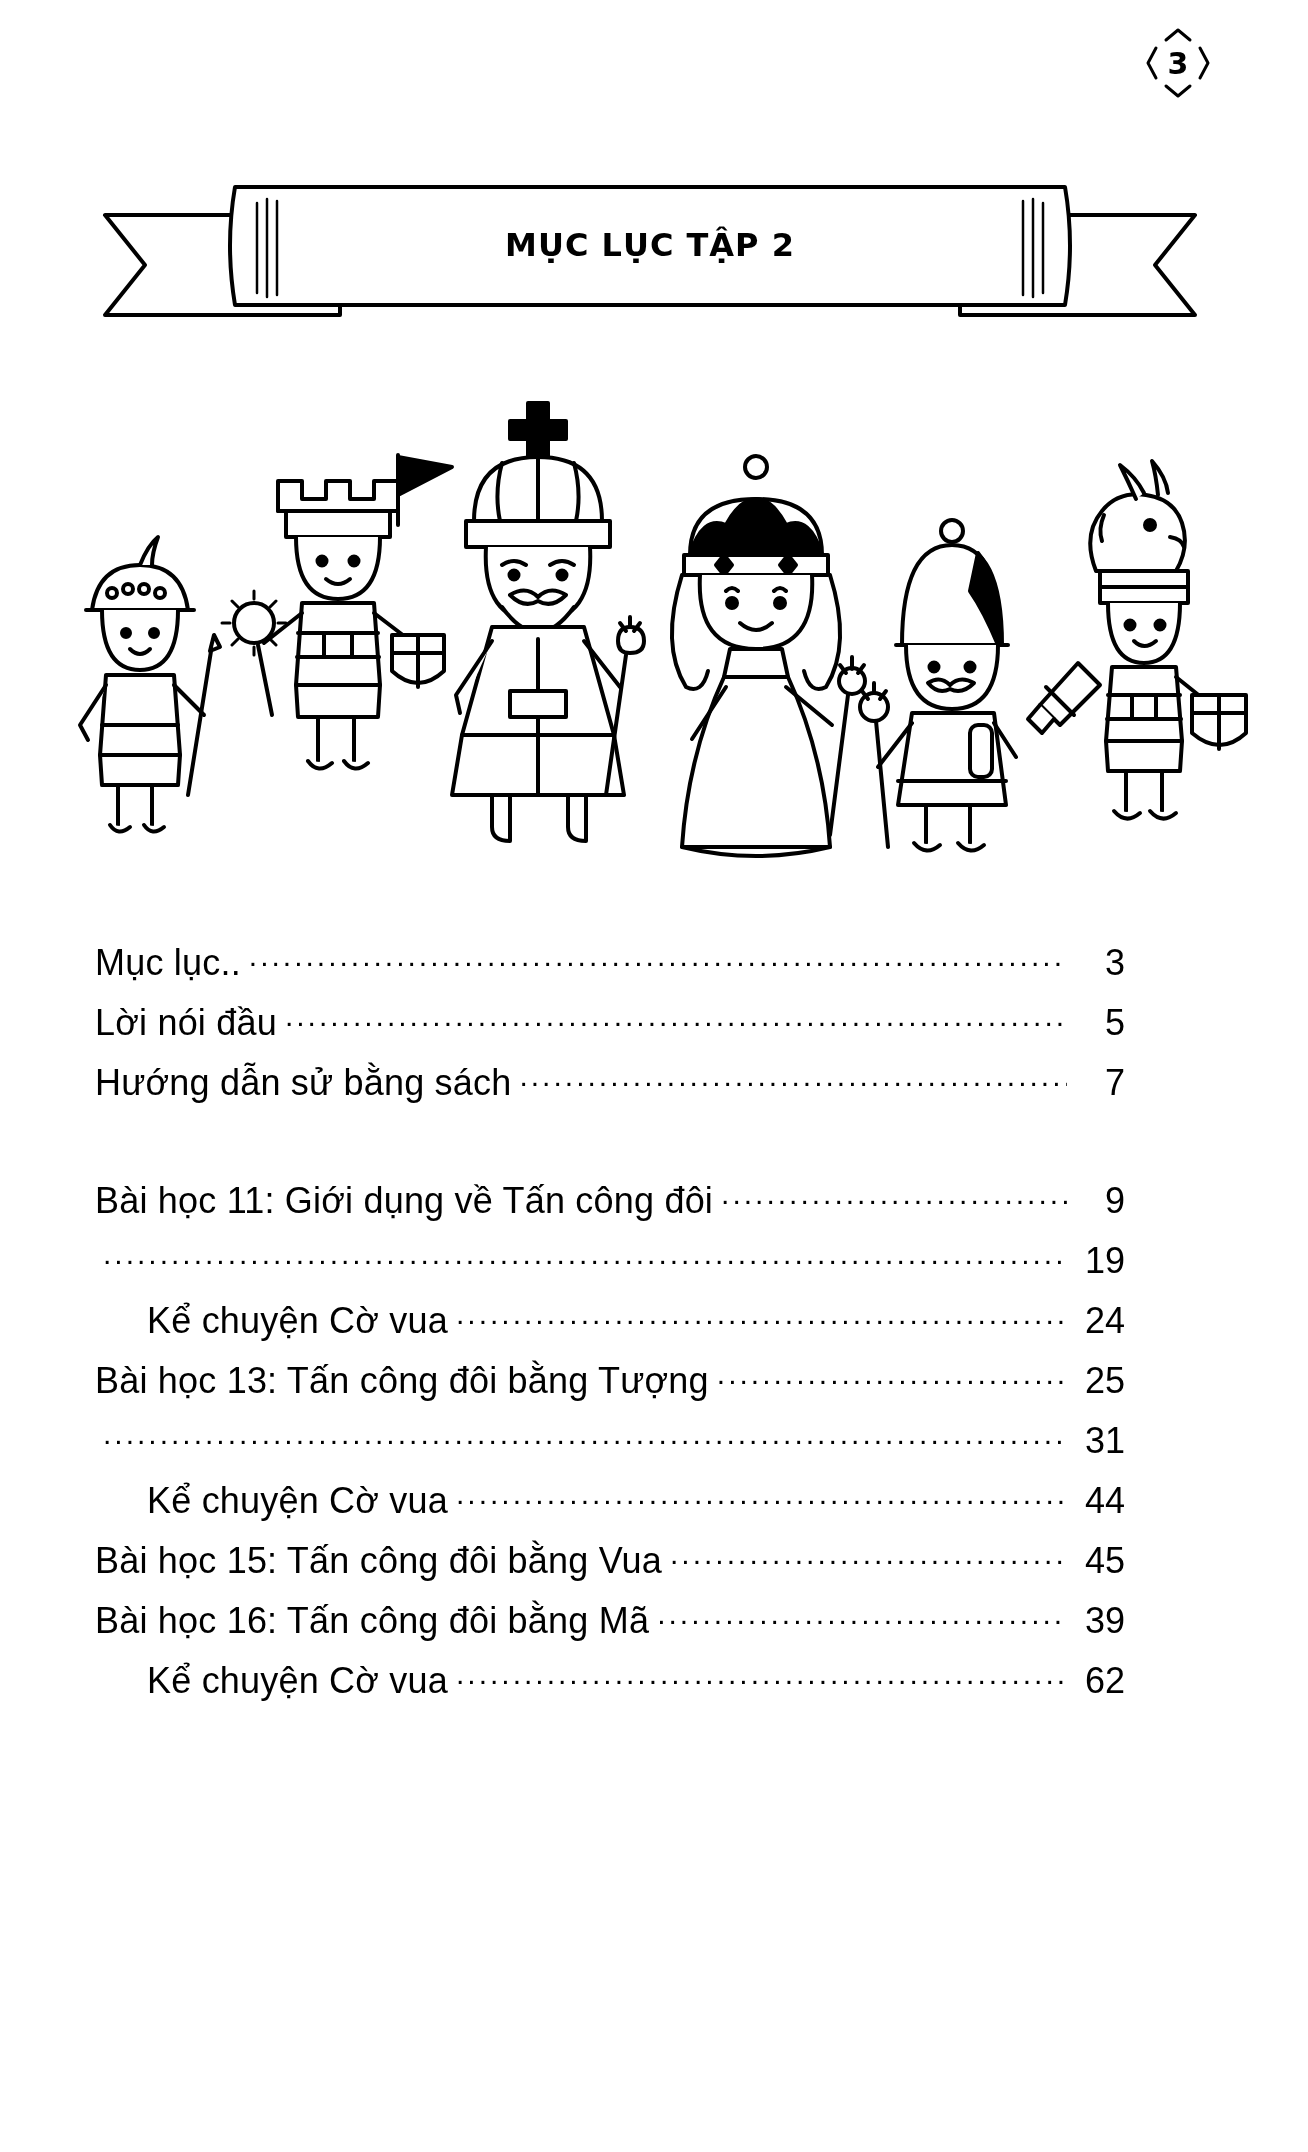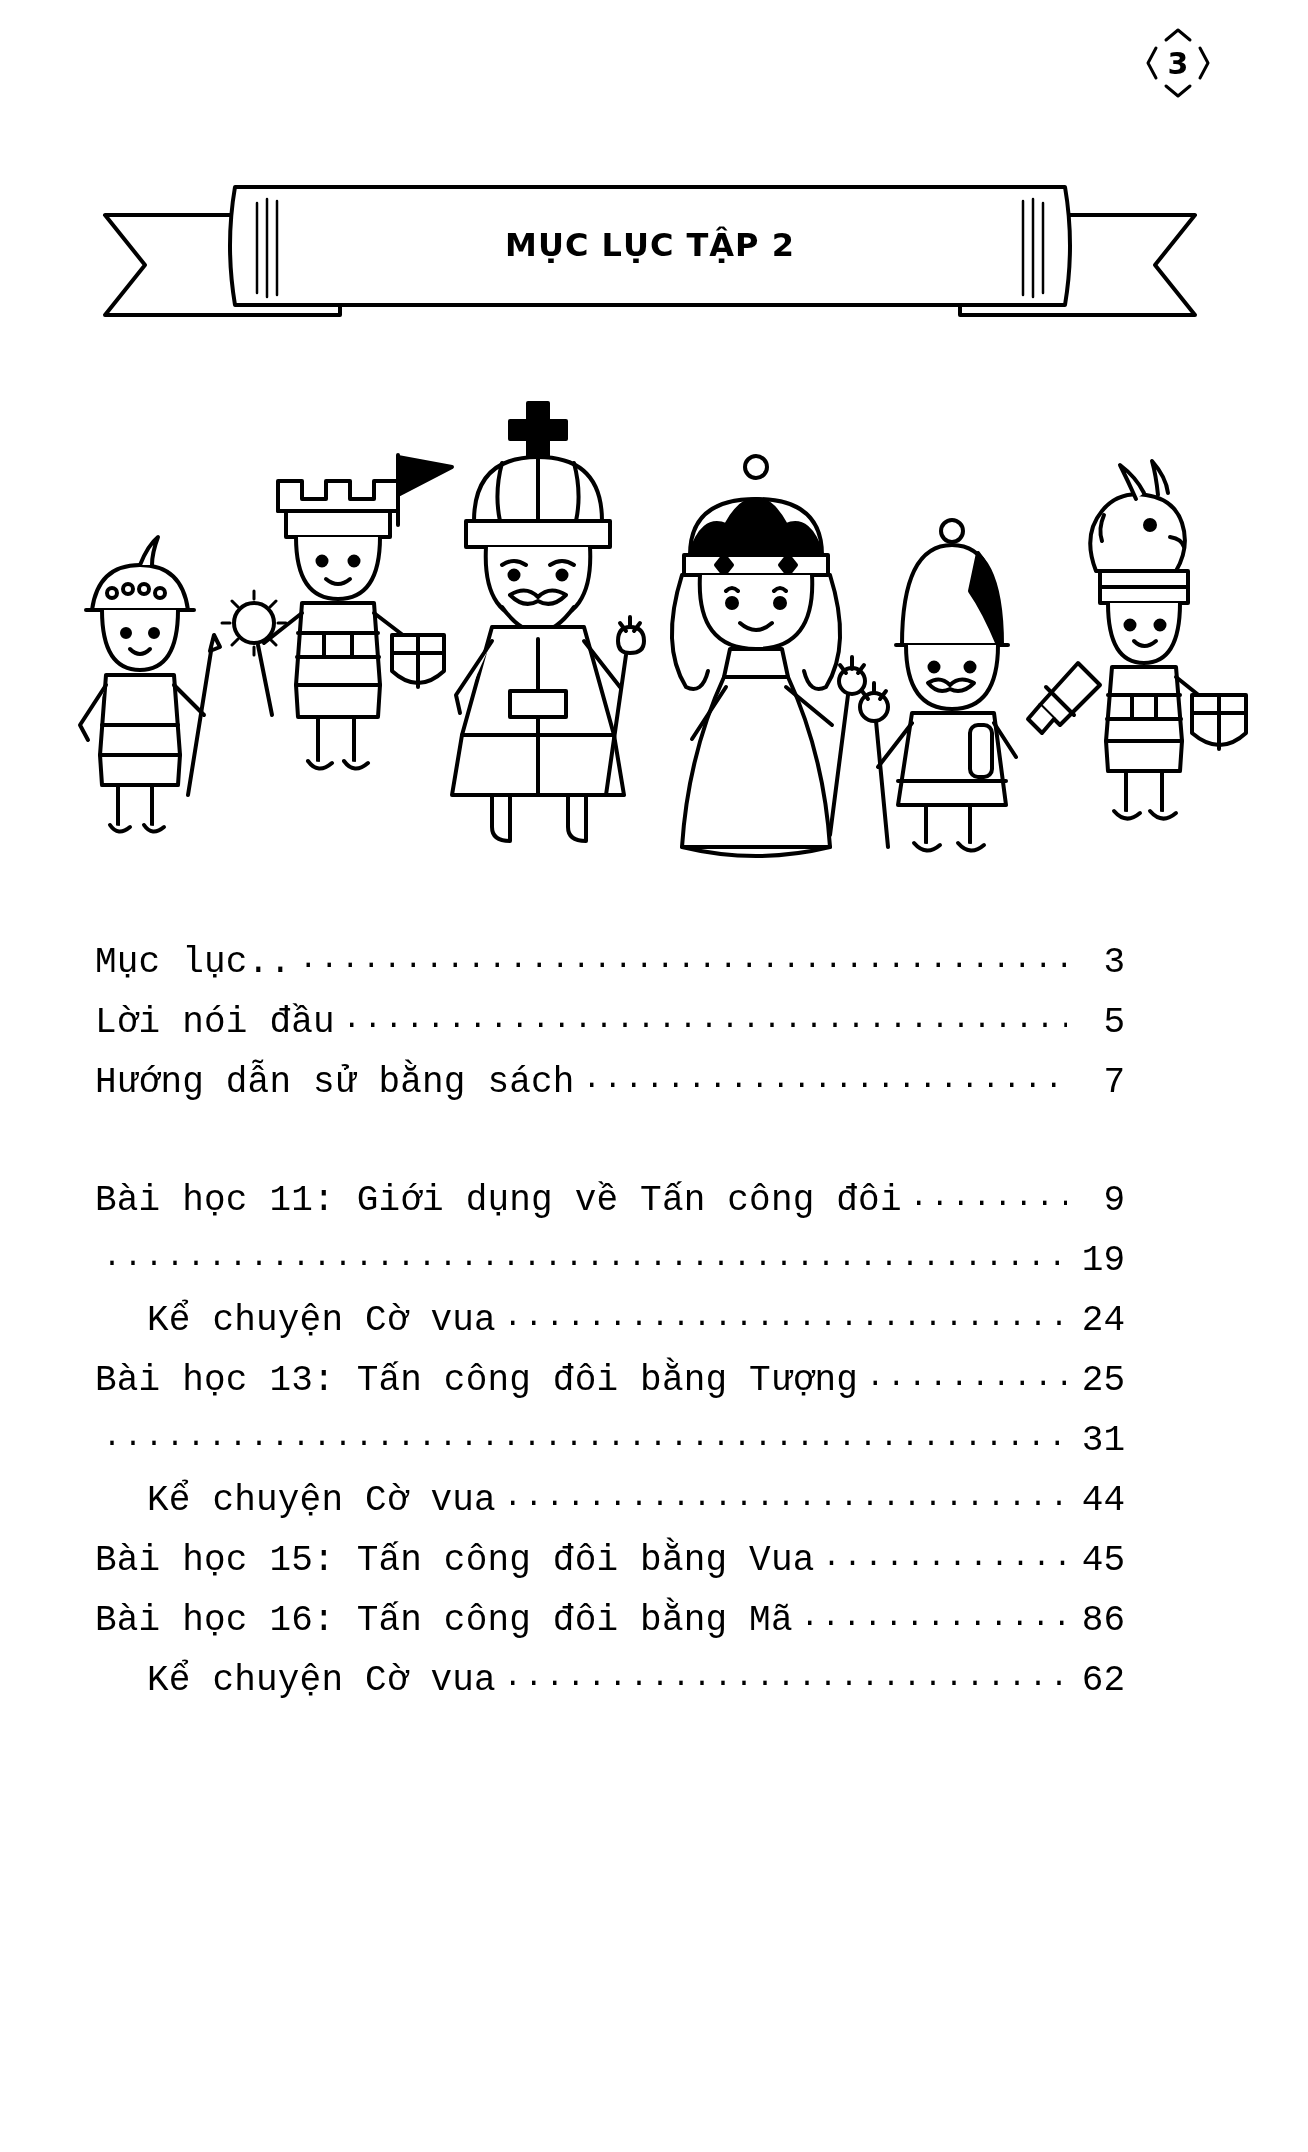--- a/index.html
+++ b/index.html
@@ -71,22 +71,22 @@
   
   .toc {
     position: absolute;
     top: 945px;
     left: 95px;
     width: 1030px;
   }
   .toc-group { }
   .toc-row {
     display: flex;
-    align-items: center;
-    font-family: Liberation Mono, monospace;
+    align-items: flex-start;
+    font-family: Liberation Sans, sans-serif;
     font-size: 36px;
     line-height: 1.0;
     white-space: nowrap;
   }
   .toc-row .label {
     flex: 0 0 auto;
     letter-spacing: 0.2px;
   }
   .toc-row .dots {
     flex: 1 1 auto;
@@ -403,21 +403,21 @@
       <span class="page">44</span>
     </div>
     <div class="toc-row gap-lesson">
       <span class="label">Bài học 15: Tấn công đôi bằng Vua</span>
       <span class="dots">........................................................................................</span>
       <span class="page">45</span>
     </div>
     <div class="toc-row gap-lesson">
       <span class="label">Bài học 16: Tấn công đôi bằng Mã</span>
       <span class="dots">........................................................................................</span>
-      <span class="page">86</span>
+      <span class="page">39</span>
     </div>
     <div class="toc-row indent">
       <span class="label">Kể chuyện Cờ vua</span>
       <span class="dots">........................................................................................</span>
       <span class="page">62</span>
     </div>
   </div>
 
 </div>
 

